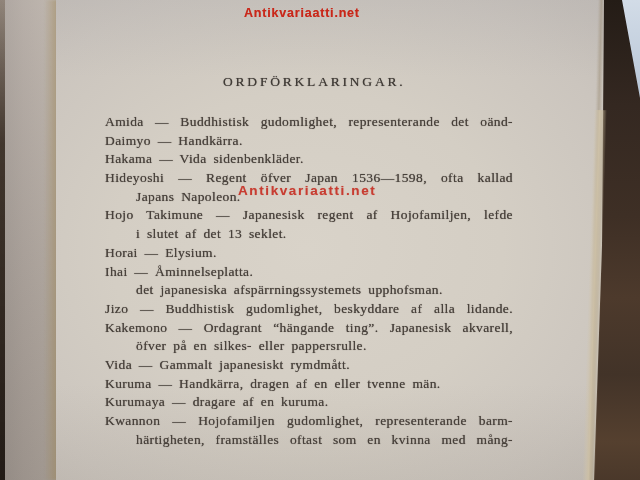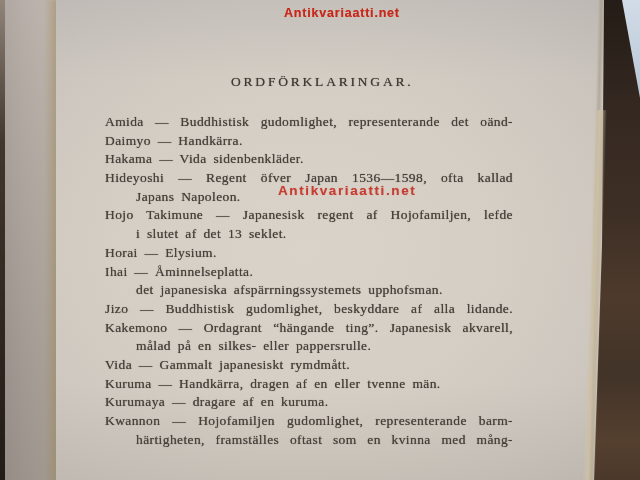--- a/index.html
+++ b/index.html
@@ -31,35 +31,35 @@
       background:linear-gradient(90deg,rgba(205,192,165,0) 0%,rgba(208,195,168,.85) 45%,rgba(185,170,140,.5) 75%,rgba(205,192,165,0) 100%);}
   .book-cover-edge{position:absolute;left:572px;top:0;width:68px;height:480px;
       clip-path:polygon(32px 0,50px 0,68px 98px,68px 480px,22px 480px,30px 245px);
       background:linear-gradient(180deg,#241c16 0%,#342821 22%,#3e2f25 45%,#4d3a2c 62%,#423328 78%,#55402f 92%,#4a382a 100%);}
   .sky-corner{position:absolute;left:598px;top:0;width:42px;height:112px;
       clip-path:polygon(20px 0,42px 0,42px 104px,30px 52px);
       background:linear-gradient(180deg,#d2dce7 0%,#c2cedd 55%,#b4c1d2 100%);}
 
   
   .text-layer{position:absolute;inset:0;}
-  .page-title{position:absolute;left:231px;top:74px;
+  .page-title{position:absolute;left:223px;top:74px;
       font-size:13.5px;letter-spacing:2.8px;color:#413c37;
       text-shadow:0 0 .8px rgba(65,60,55,.85);white-space:nowrap;}
   .lines{position:absolute;left:105px;top:113px;width:420px;
       font-size:13.5px;line-height:18.68px;color:#48413b;
       letter-spacing:.4px;word-spacing:3px;
       text-shadow:0 0 .8px rgba(72,65,59,.85);}
   .line{white-space:nowrap;}
   .line.ind{margin-left:31px;}
   .line.j{white-space:normal;width:408px;text-align:justify;text-align-last:justify;}
   .line.ind.j{width:377px;}
 
   
   .wm{position:absolute;font-family:"Liberation Sans","DejaVu Sans",sans-serif;
-      font-weight:700;white-space:nowrap;margin-left:40px;}
+      font-weight:700;white-space:nowrap;}
   .wm-top{left:244px;top:6px;font-size:12.5px;letter-spacing:.8px;
       color:rgba(201,36,22,.95);text-shadow:0 0 .6px rgba(201,36,22,.6);}
   .wm-mid{left:238px;top:183px;font-size:13.5px;letter-spacing:1.6px;
       color:rgba(197,39,27,.78);text-shadow:0 0 .8px rgba(197,39,27,.45);}
 </style>
 </head>
 <body>
 
 <div class="photo">
 
@@ -80,21 +80,21 @@
         <div class="line">Hakama — Vida sidenbenkläder.</div>
         <div class="line j">Hideyoshi — Regent öfver Japan 1536—1598, ofta kallad</div>
         <div class="line ind">Japans Napoleon.</div>
         <div class="line j">Hojo Takimune — Japanesisk regent af Hojofamiljen, lefde</div>
         <div class="line ind">i slutet af det 13 seklet.</div>
         <div class="line">Horai — Elysium.</div>
         <div class="line">Ihai — Åminnelseplatta.</div>
         <div class="line ind">det japanesiska afspärrningssystemets upphofsman.</div>
         <div class="line j">Jizo — Buddhistisk gudomlighet, beskyddare af alla lidande.</div>
         <div class="line j">Kakemono — Ordagrant “hängande ting”. Japanesisk akvarell,</div>
-        <div class="line ind">målad på en silkes- eller pappersrulle.</div>
+        <div class="line ind">öfver på en silkes- eller pappersrulle.</div>
         <div class="line">Vida — Gammalt japanesiskt rymdmått.</div>
         <div class="line">Kuruma — Handkärra, dragen af en eller tvenne män.</div>
         <div class="line">Kurumaya — dragare af en kuruma.</div>
         <div class="line j">Kwannon — Hojofamiljen gudomlighet, representerande barm-</div>
         <div class="line ind j">härtigheten, framställes oftast som en kvinna med mång-</div>
       </div>
   </div>
 
   <div class="wm wm-top">Antikvariaatti.net</div>
   <div class="wm wm-mid">Antikvariaatti.net</div>

